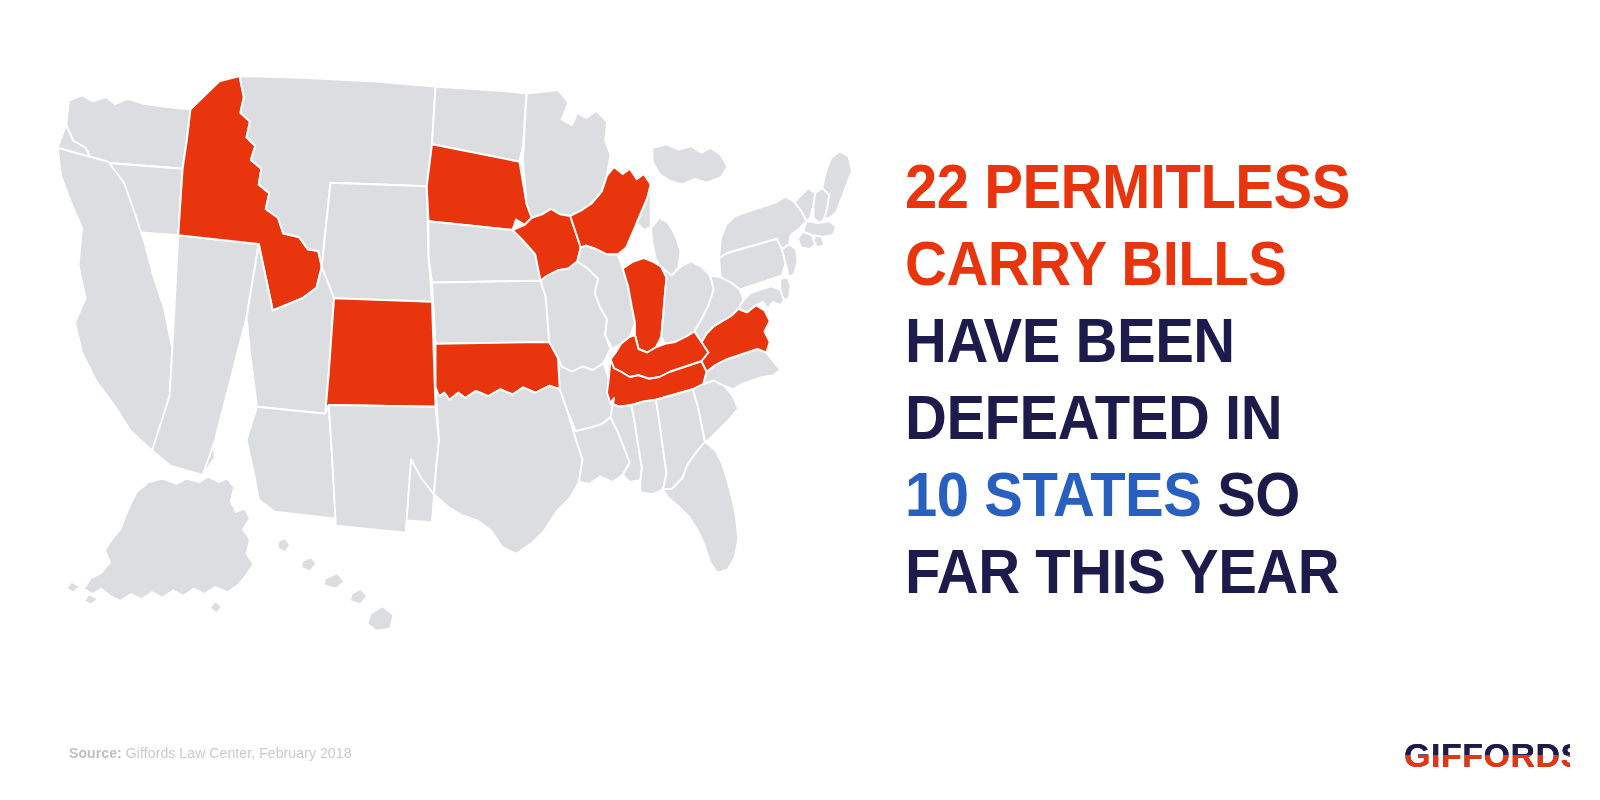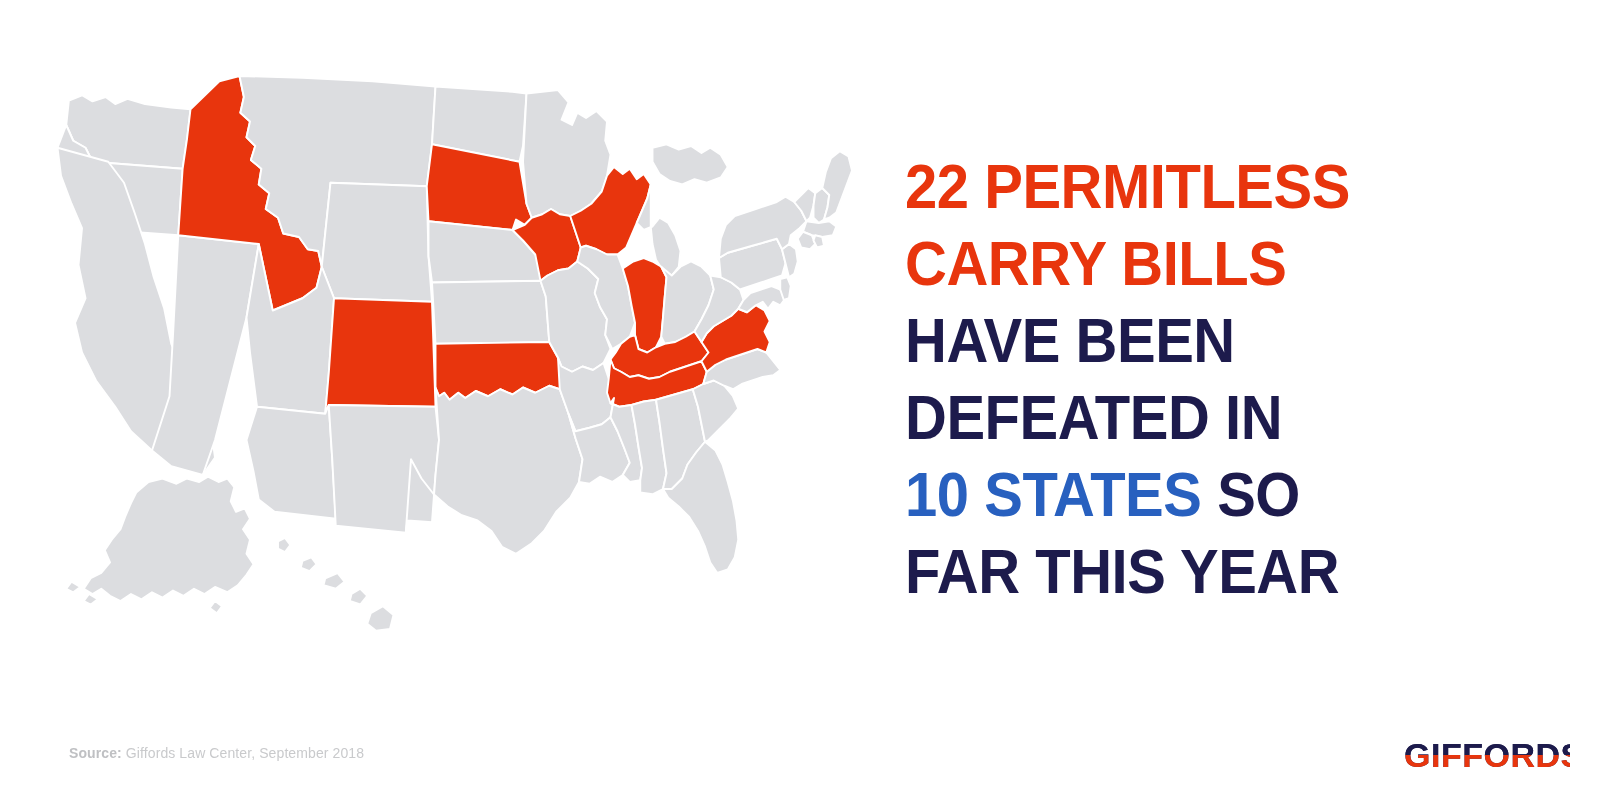--- a/index.html
+++ b/index.html
@@ -140,21 +140,21 @@
       <span class="seg">DEFEATED IN</span>
     </div>
     <div class="hline">
       <span class="seg c-blue">10 STATES</span><span class="seg c-navy"> SO</span>
     </div>
     <div class="hline c-navy">
       <span class="seg">FAR THIS YEAR</span>
     </div>
   </div>
 
-  <div id="source"><span class="src-label">Source:</span><span class="src-text"> Giffords Law Center, September 2018</span></div>
+  <div id="source"><span class="src-label">Source:</span><span class="src-text"> Giffords Law Center, February 2018</span></div>
 
   <div id="logo">
     <svg width="166" height="40" viewBox="0 0 166 40" xmlns="http://www.w3.org/2000/svg">
       <defs>
         <clipPath id="clipTop">
             <rect x="0" y="0" width="166" height="20"></rect>
           </clipPath>
         <clipPath id="clipBot">
             <rect x="0" y="20" width="166" height="20"></rect>
           </clipPath>

